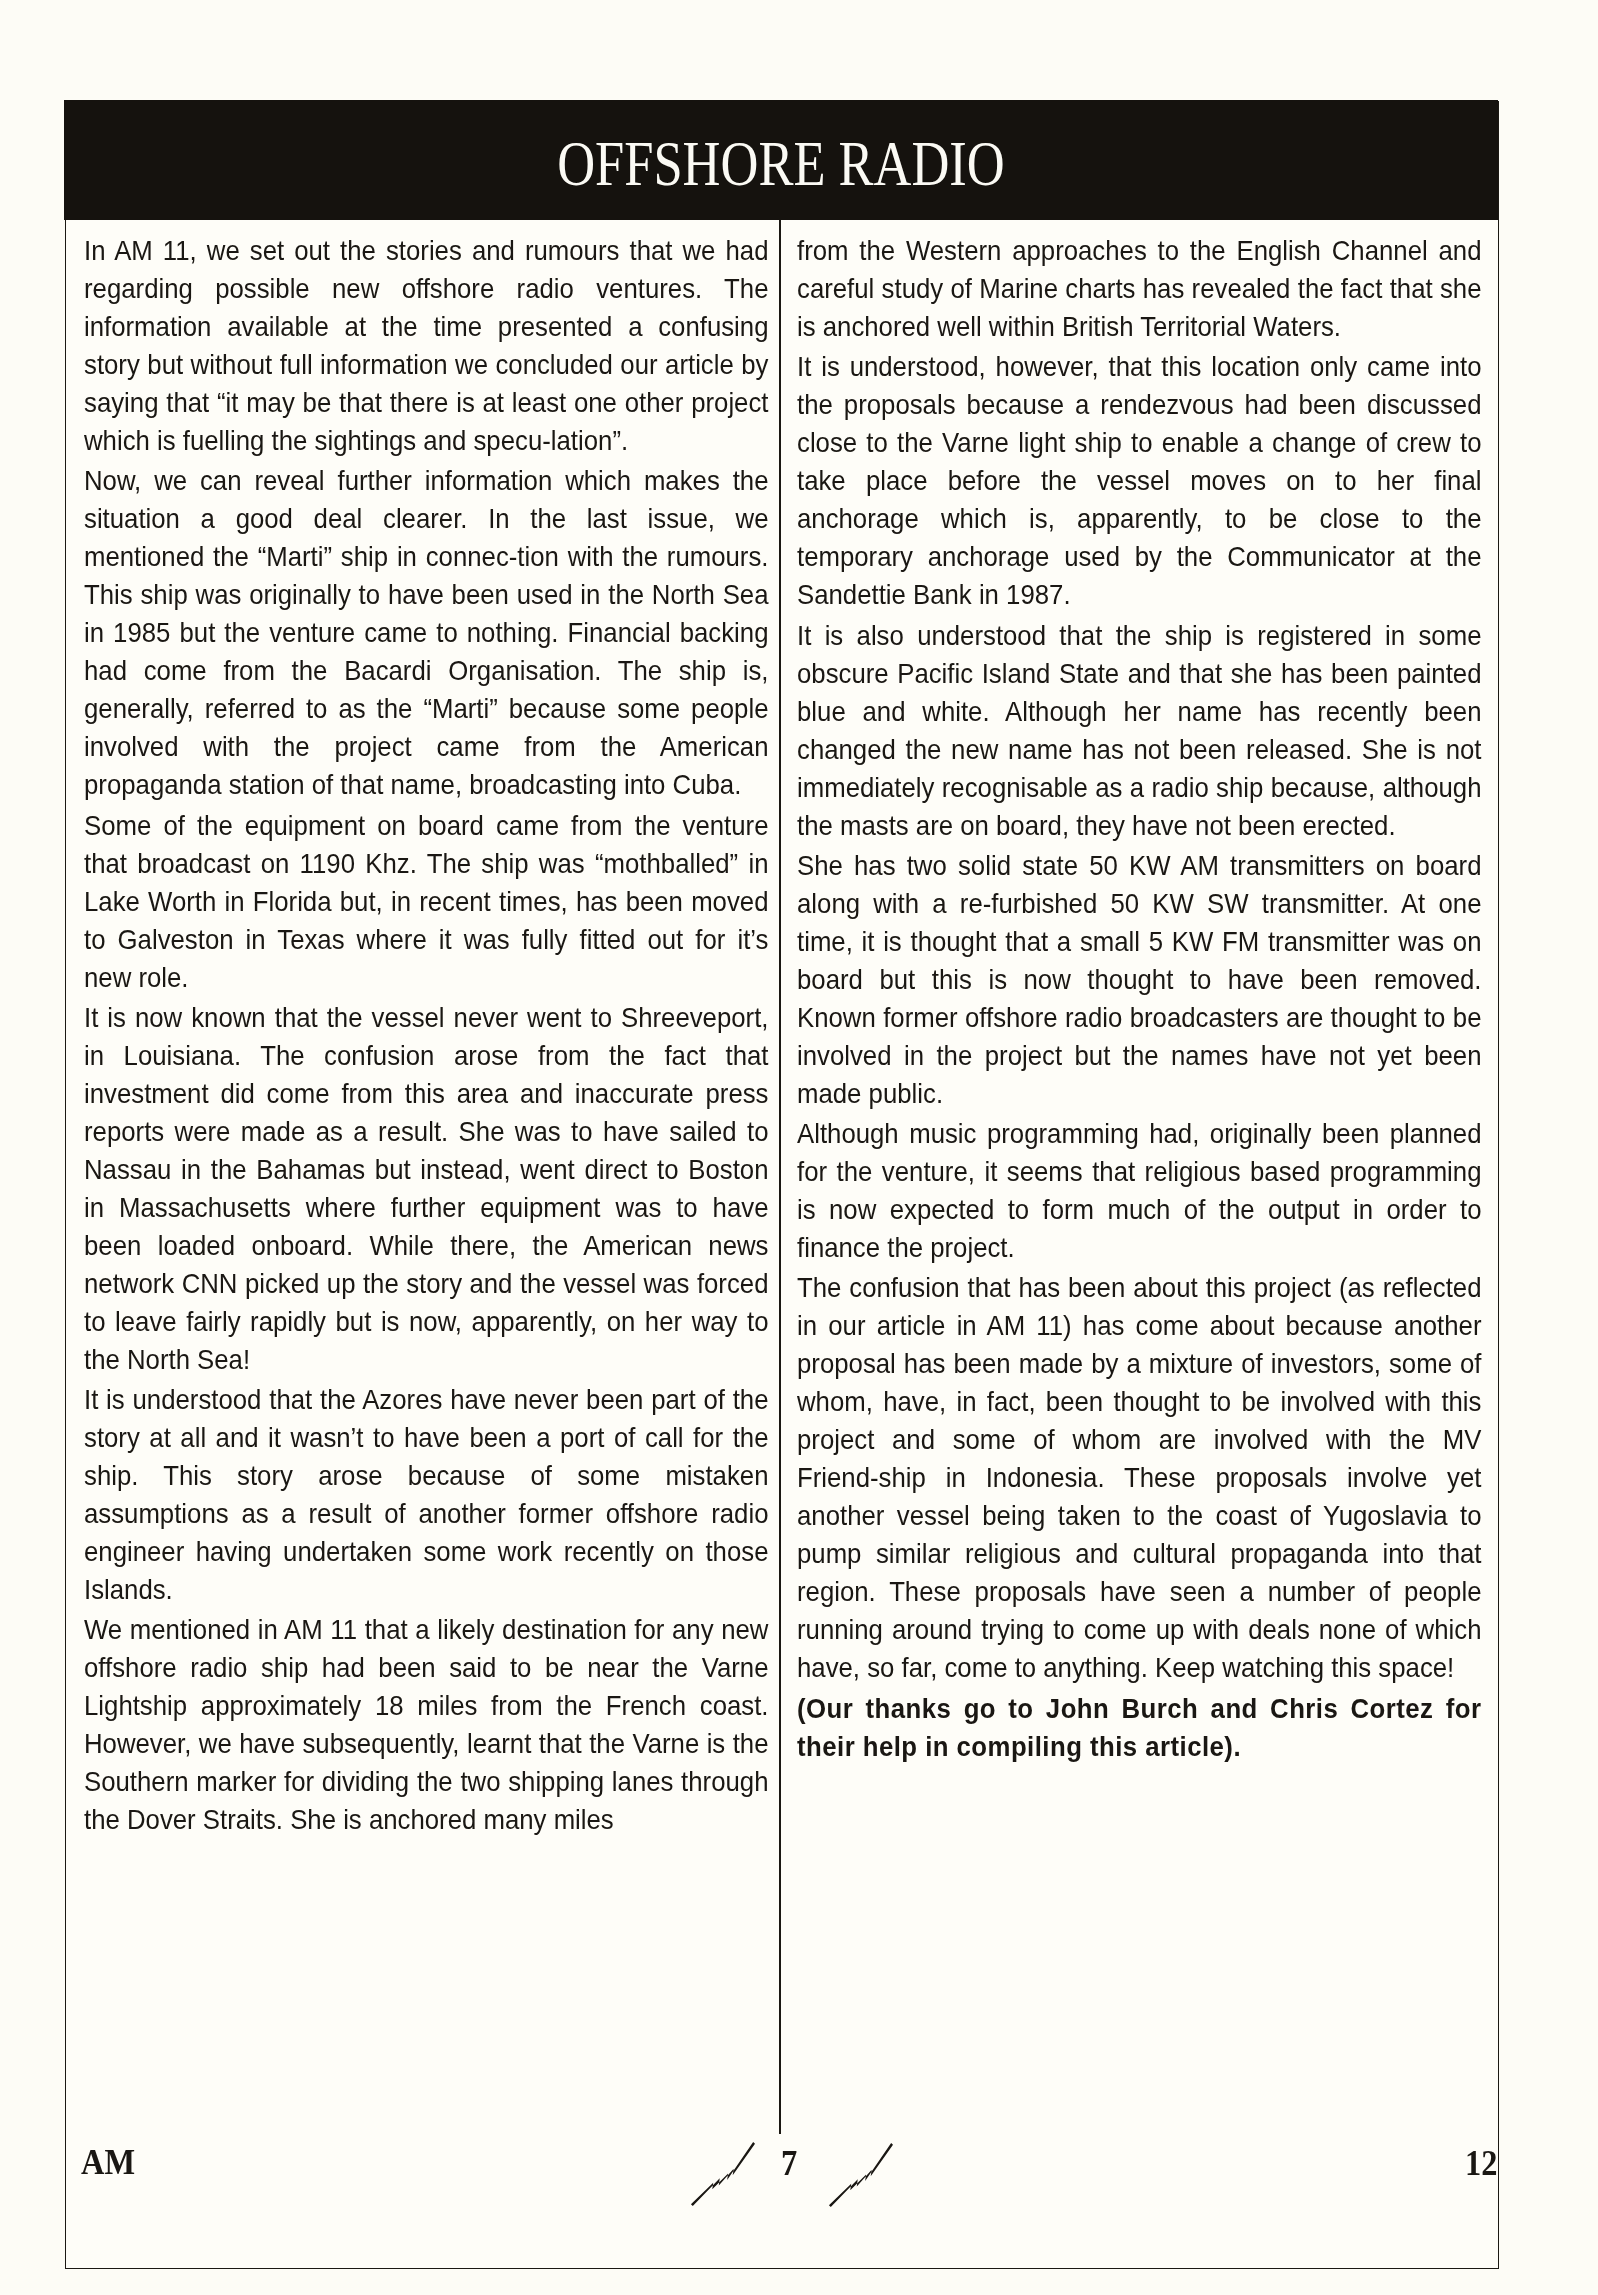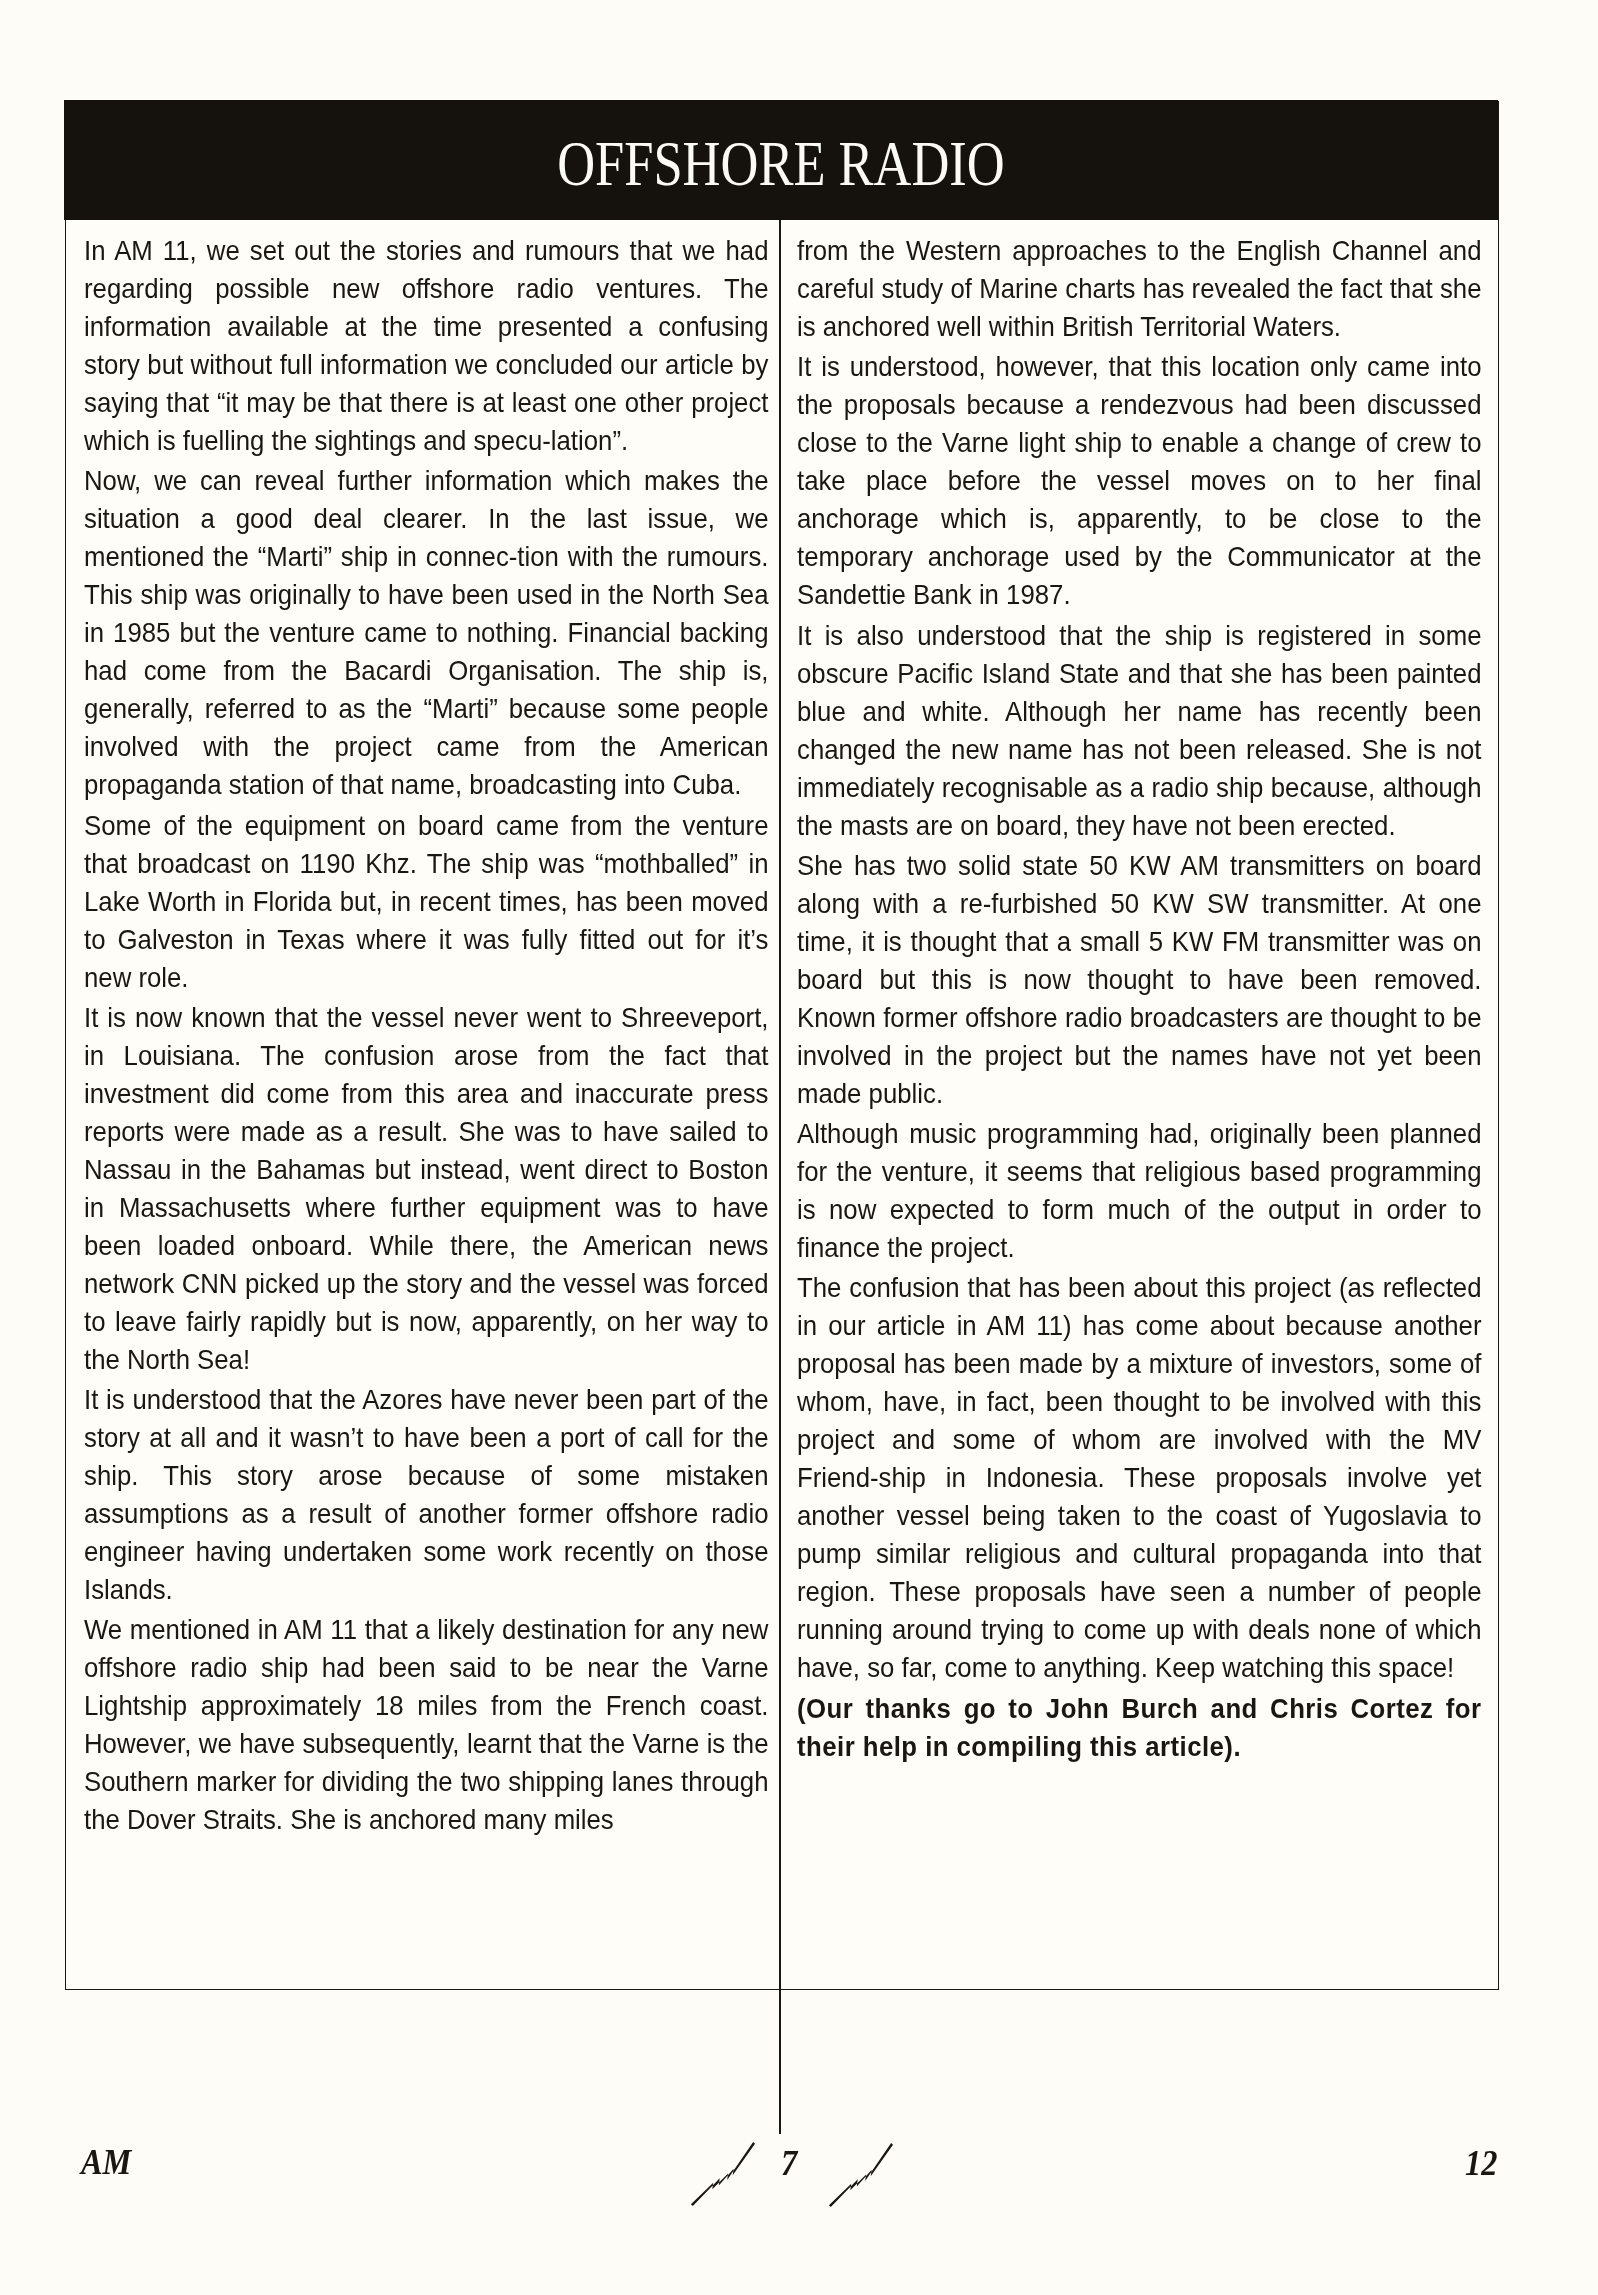--- a/index.html
+++ b/index.html
@@ -12,21 +12,21 @@
     background: #fdfcf6;
     position: relative;
     overflow: hidden;
     color: #1a1714;
   }
   .article-box {
     position: absolute;
     left: 65px;
     top: 101px;
     width: 1434px;
-    height: 1889px;
+    height: 2168px;
     box-sizing: border-box;
     border: 1.8px solid #1b1813;
     background: #fefdf8;
   }
   .header-bar {
     position: absolute;
     left: -1.8px;
     top: -1.8px;
     width: 1434px;
     height: 120px;
@@ -75,21 +75,20 @@
   .column p.thanks {
     font-weight: bold;
     letter-spacing: 0.5px;
   }
   .footer {
     position: absolute;
     left: 0;
     top: 2139px;
     width: 1598px;
     height: 74px;
-    font-style: italic;
   }
   .footer-text {
     position: absolute;
     font-family: "Liberation Serif", "DejaVu Serif", serif;
     font-weight: bold;
     font-size: 36px;
     line-height: 1;
     color: #1a1713;
     transform: scaleX(0.9);
     transform-origin: left top;

